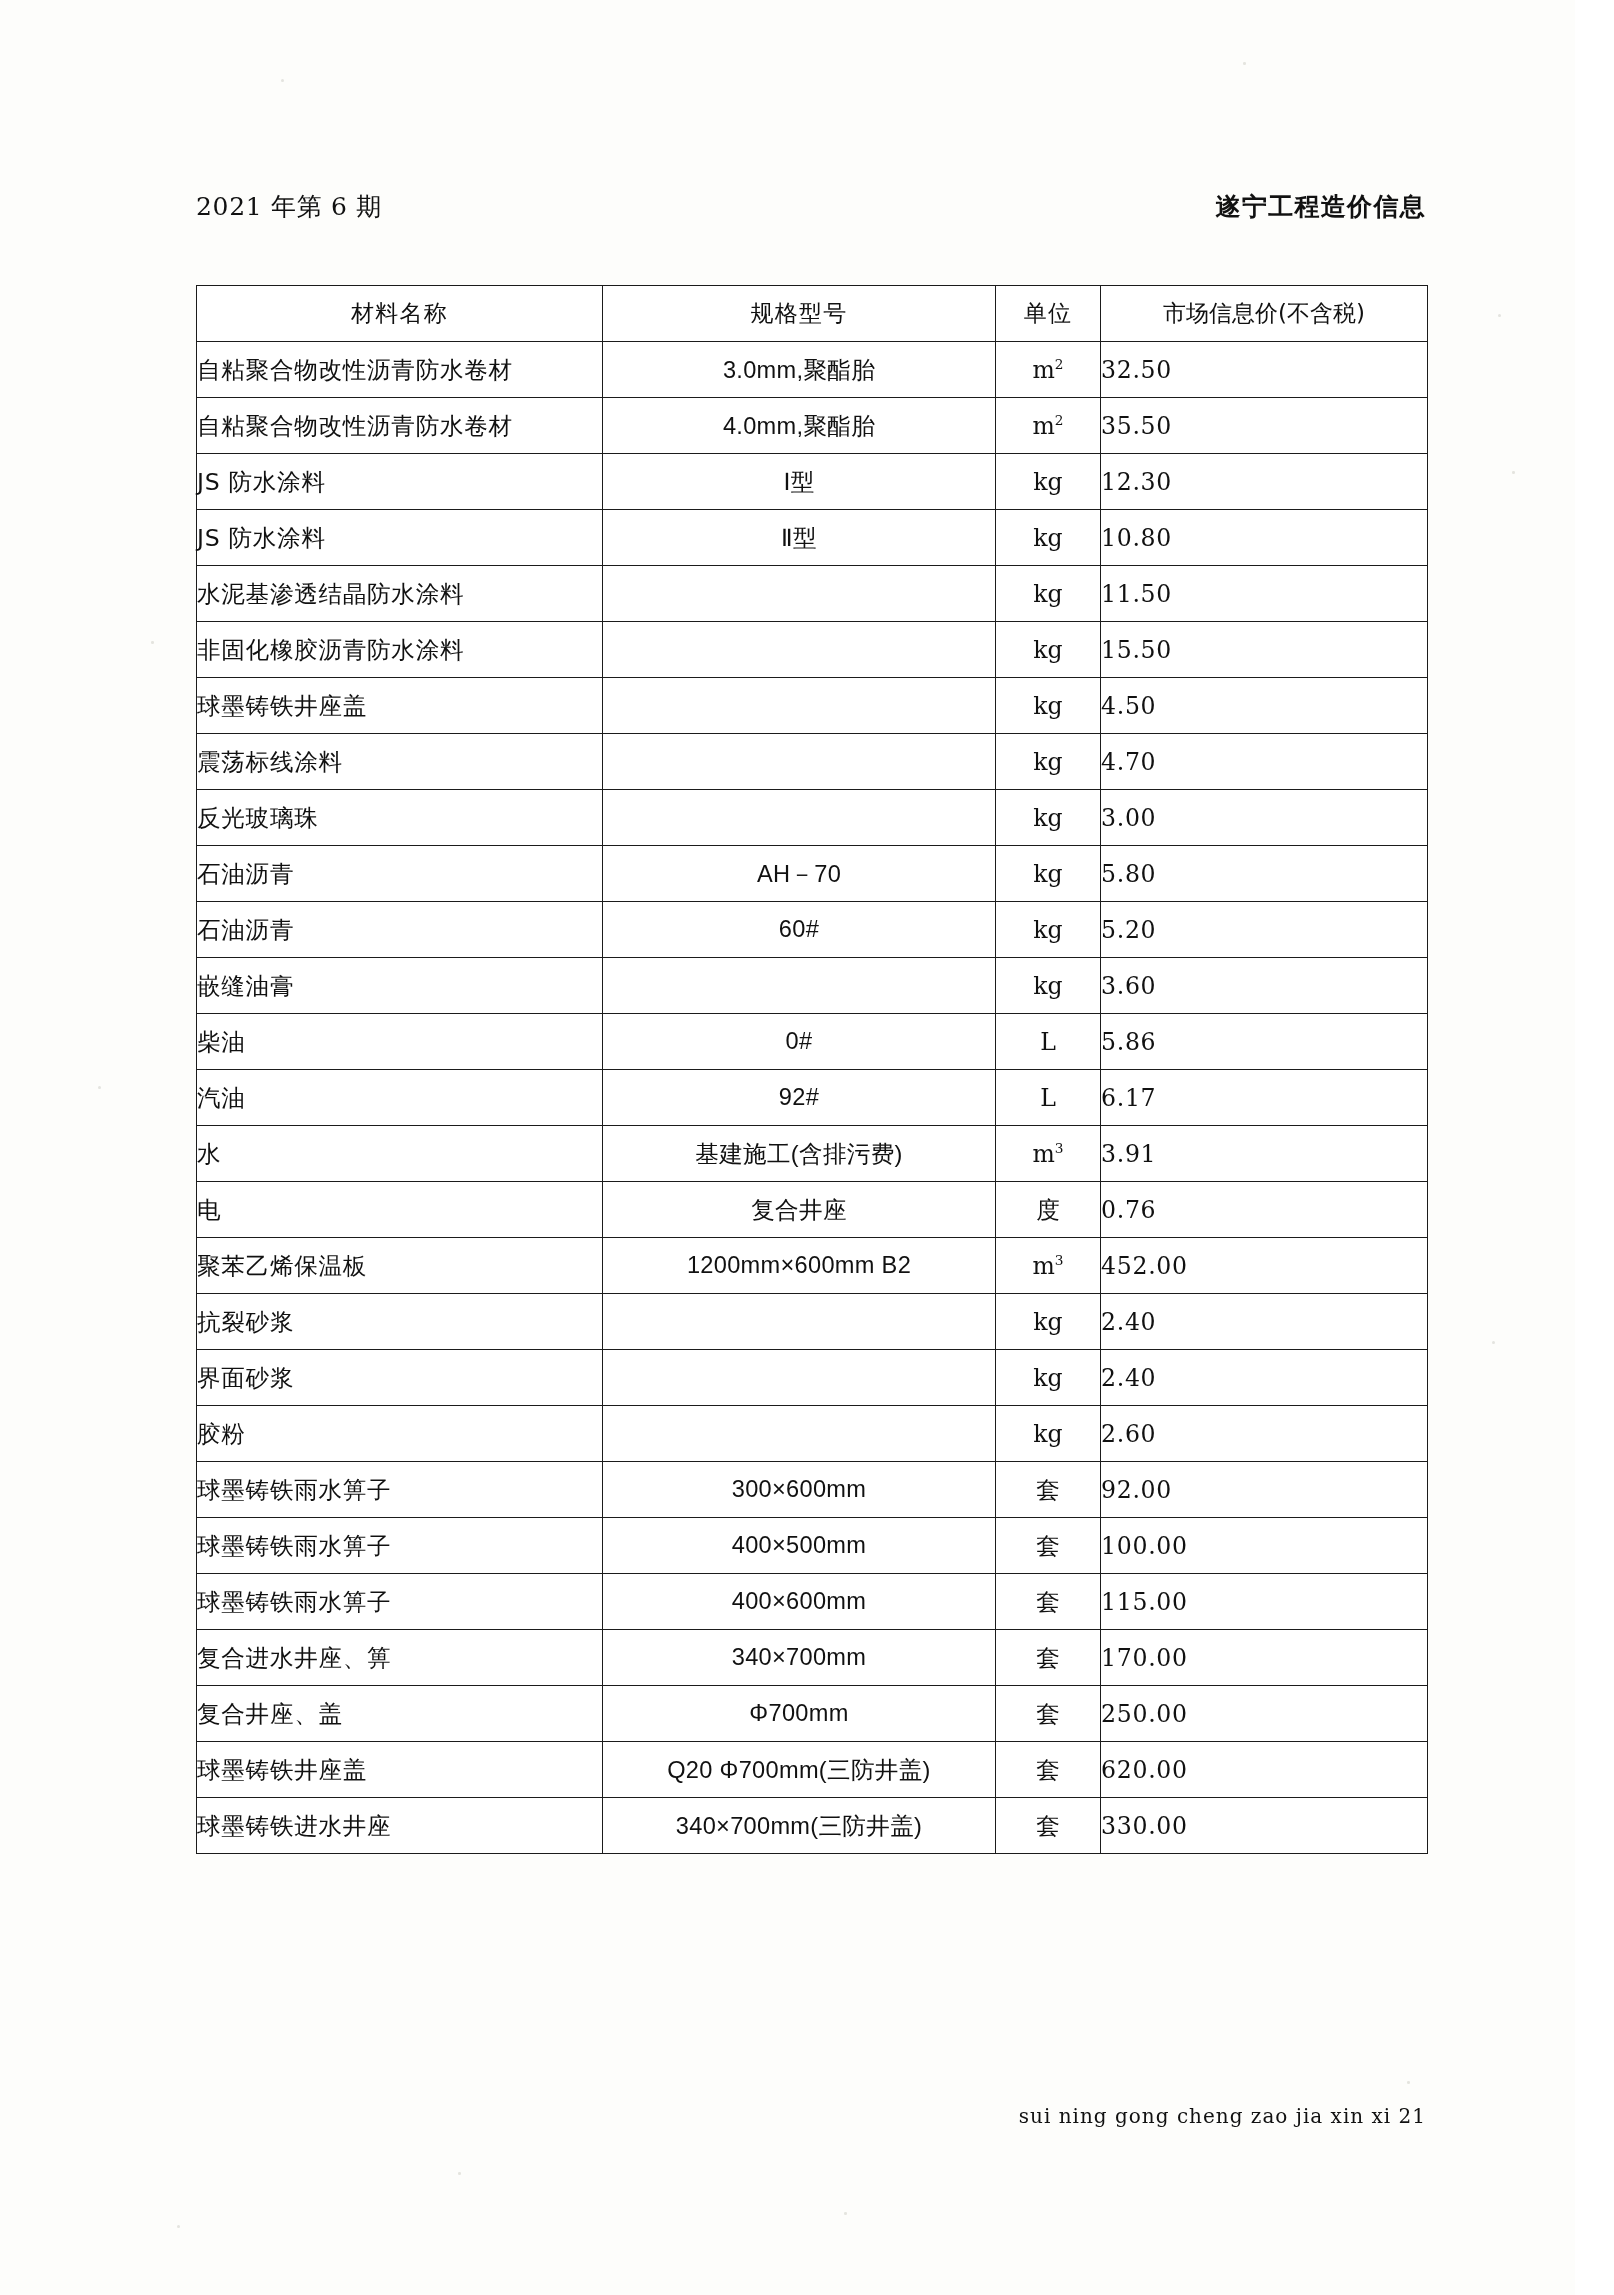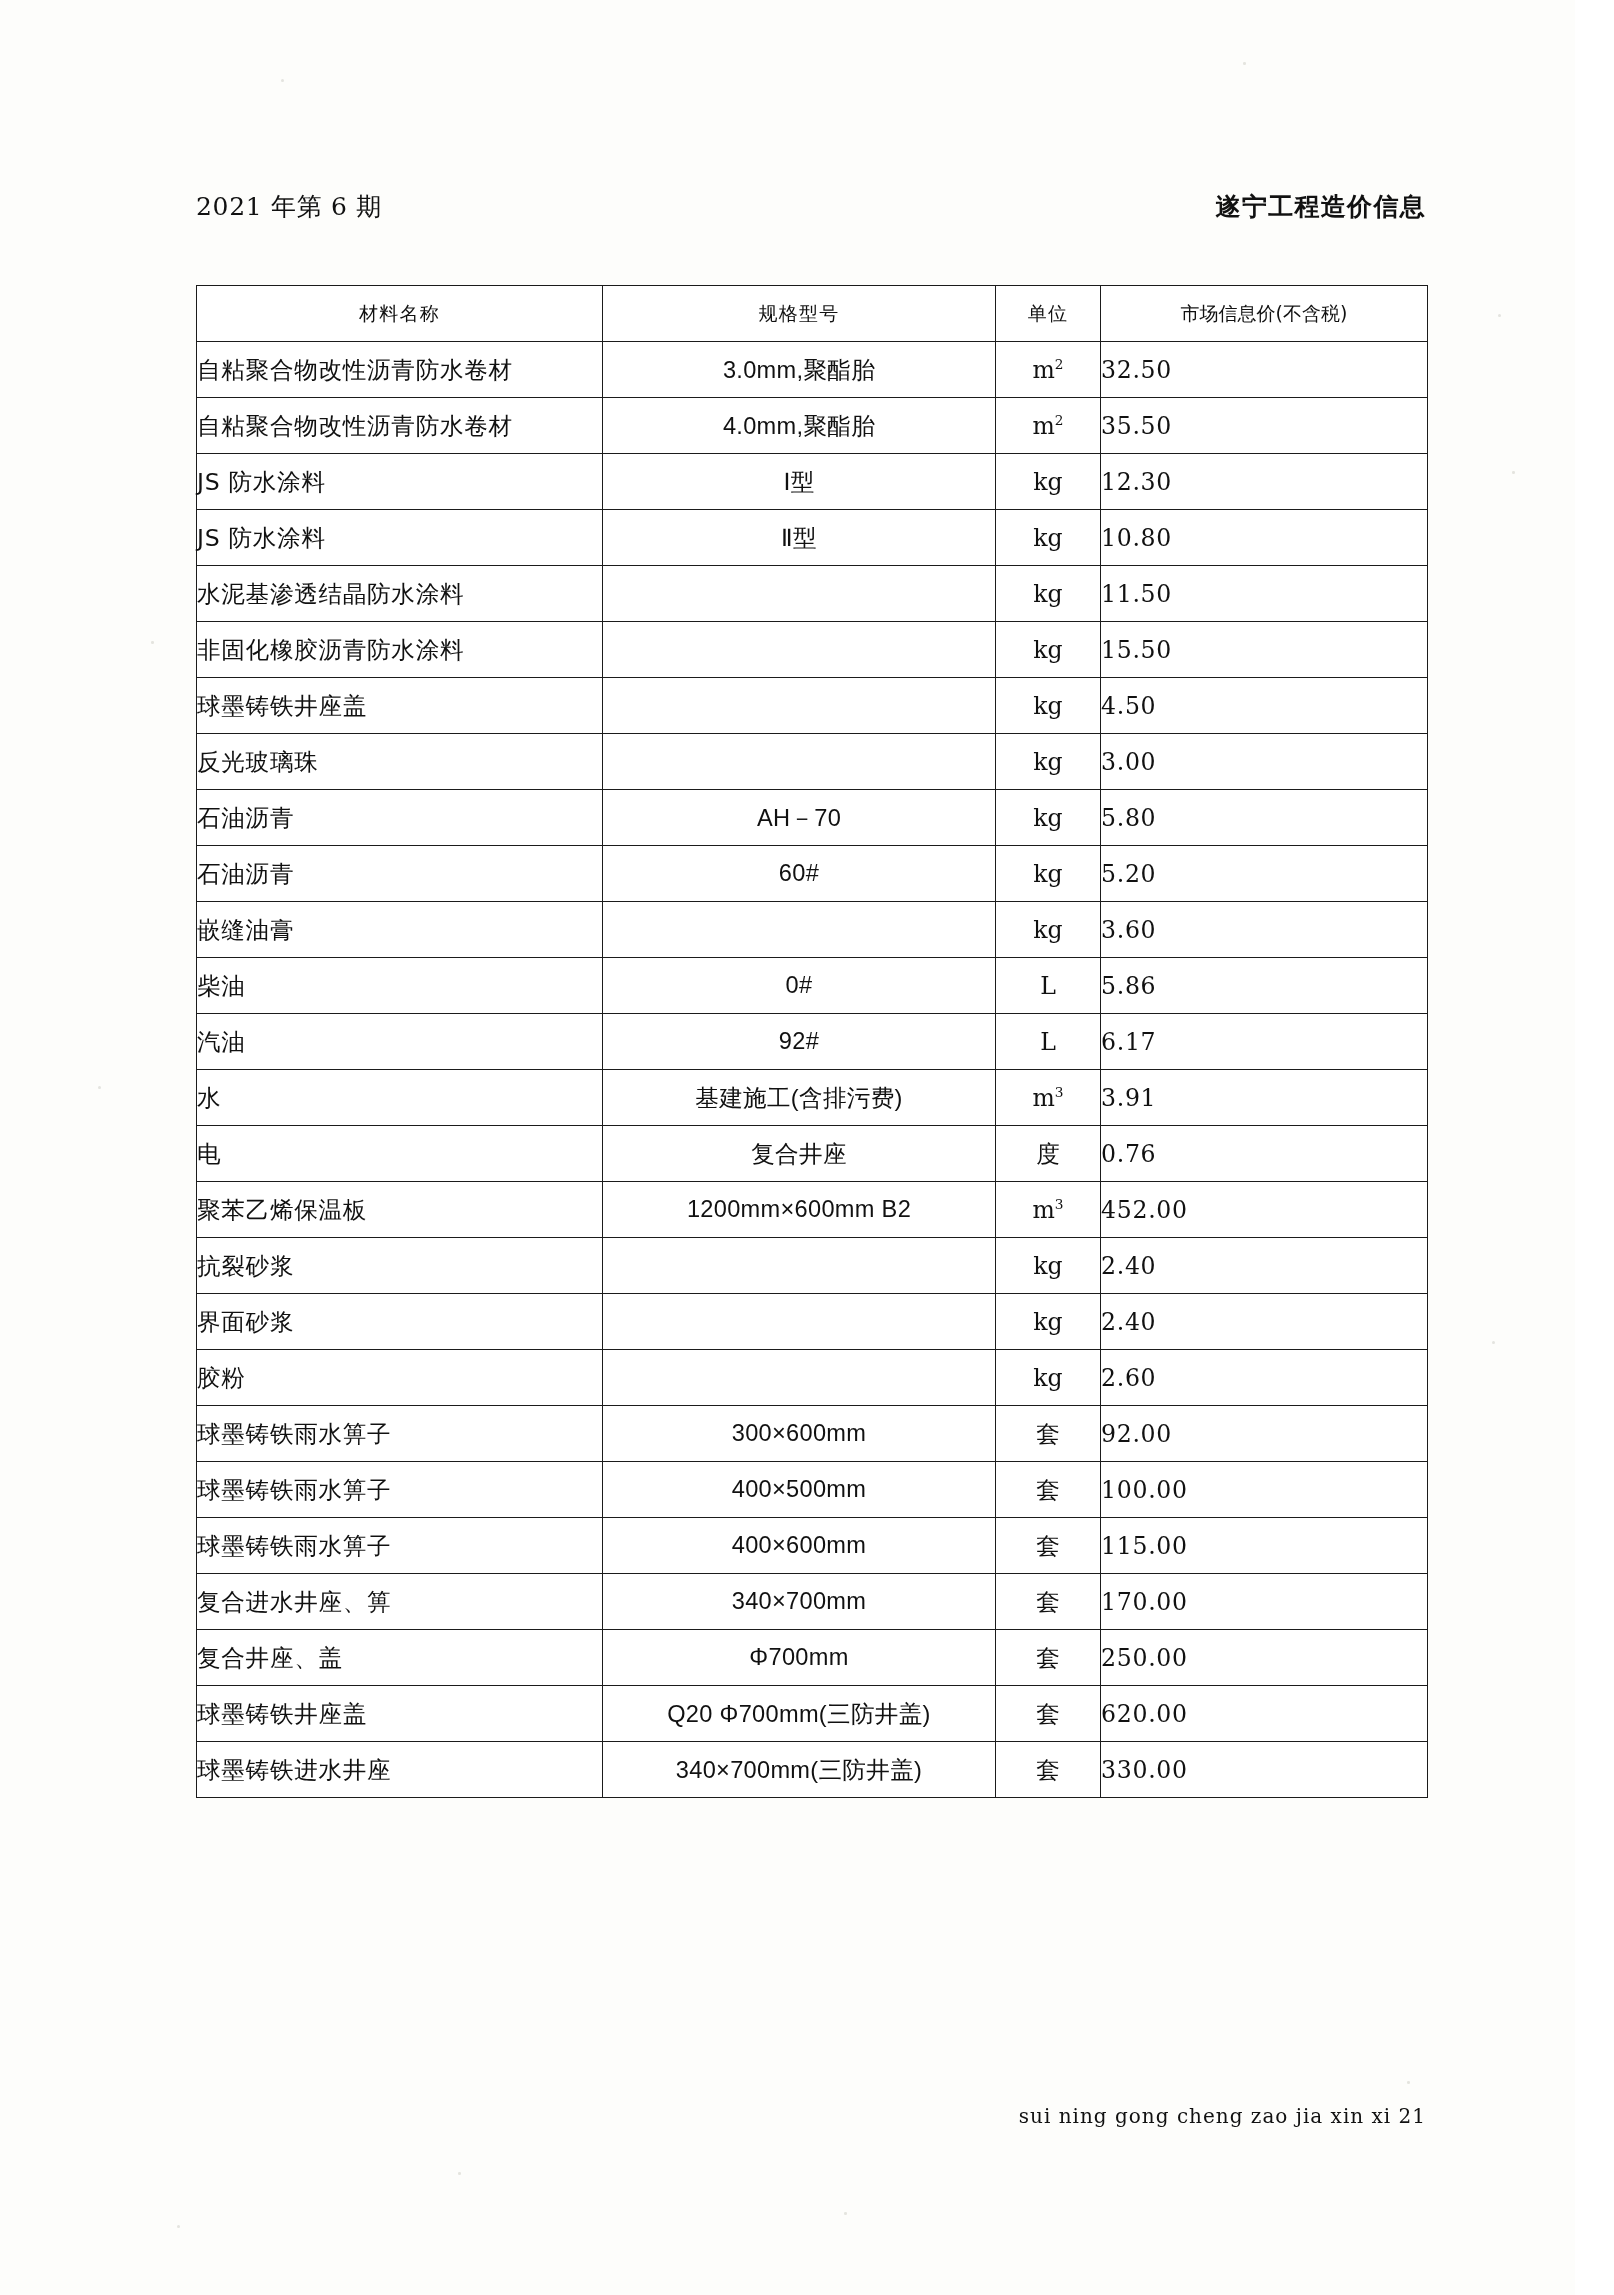--- a/index.html
+++ b/index.html
@@ -67,21 +67,21 @@
     padding: 0;
     height: 55px;
     font-size: 23.6px;
     font-weight: 500;
     color: #111;
     vertical-align: middle;
   }
   table.price-table th {
     text-align: center;
     font-weight: 500;
-    font-size: 19px;
+    font-size: 23px;
   }
   col.c-name  { width: 406px; }
   col.c-spec  { width: 393px; }
   col.c-unit  { width: 105px; }
   col.c-price { width: 327px; }
 
   td.name {
     text-align: left;
     padding-left: 14.4px;
     font-family: "DejaVu Sans", "Liberation Sans", sans-serif;
@@ -206,20 +206,26 @@
           <td class="unit"><span>kg</span></td>
           <td class="price">15.50</td>
         </tr>
         <tr>
           <td class="name">球墨铸铁井座盖</td>
           <td class="spec"></td>
           <td class="unit"><span>kg</span></td>
           <td class="price">4.50</td>
         </tr>
         <tr>
+          <td class="name">震荡标线涂料</td>
+          <td class="spec"></td>
+          <td class="unit"><span>kg</span></td>
+          <td class="price">4.70</td>
+        </tr>
+        <tr>
           <td class="name">反光玻璃珠</td>
           <td class="spec"></td>
           <td class="unit"><span>kg</span></td>
           <td class="price">3.00</td>
         </tr>
         <tr>
           <td class="name">石油沥青</td>
           <td class="spec">AH－70</td>
           <td class="unit"><span>kg</span></td>
           <td class="price">5.80</td>

